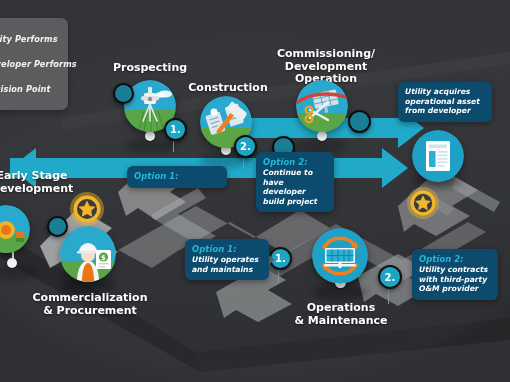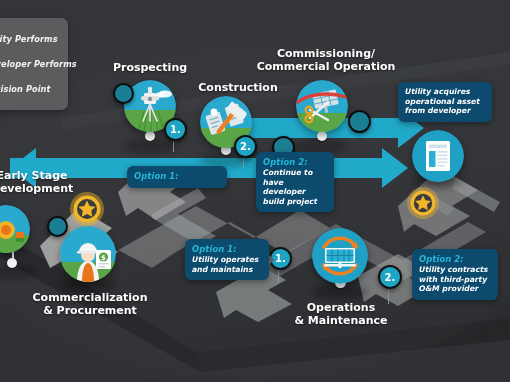--- a/index.html
+++ b/index.html
@@ -216,24 +216,24 @@
   </div>
 
   <div class="stage-title" style="left:-22px;top:170px;width:108px;">Early Stage
 Development</div>
 
   <div class="stage-title" style="left:10px;top:292px;width:160px;">Commercialization
 &amp; Procurement</div>
 
   <div class="stage-title" style="left:100px;top:62px;width:100px;">Prospecting</div>
 
-  <div class="stage-title" style="left:190px;top:82px;width:96px;">Construction</div>
+  <div class="stage-title" style="left:180px;top:82px;width:96px;">Construction</div>
 
   <div class="stage-title" style="left:256px;top:48px;width:140px;">Commissioning/
-Commercial Operation</div>
+Development Operation</div>
 
   <div class="stage-title" style="left:282px;top:302px;width:118px;">Operations
 &amp; Maintenance</div>
 
   <div class="pin-stem" style="left:150px;top:118px;height:16px;"></div>
   <div class="pin-dot" style="left:145px;top:131px;width:10px;height:10px;"></div>
 
   <div class="pin-stem" style="left:226px;top:134px;height:14px;"></div>
   <div class="pin-dot" style="left:221px;top:145px;width:10px;height:10px;"></div>
 

